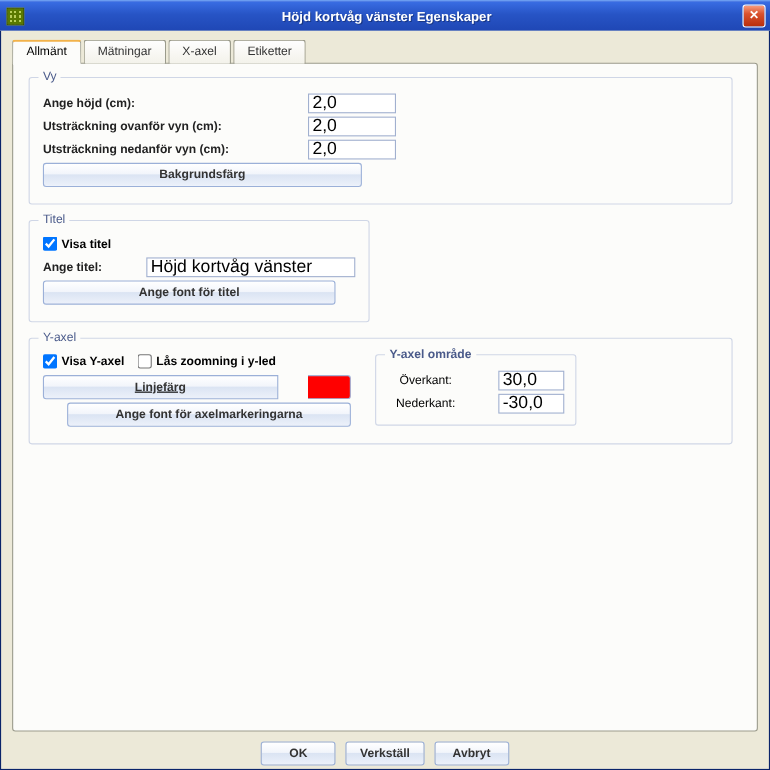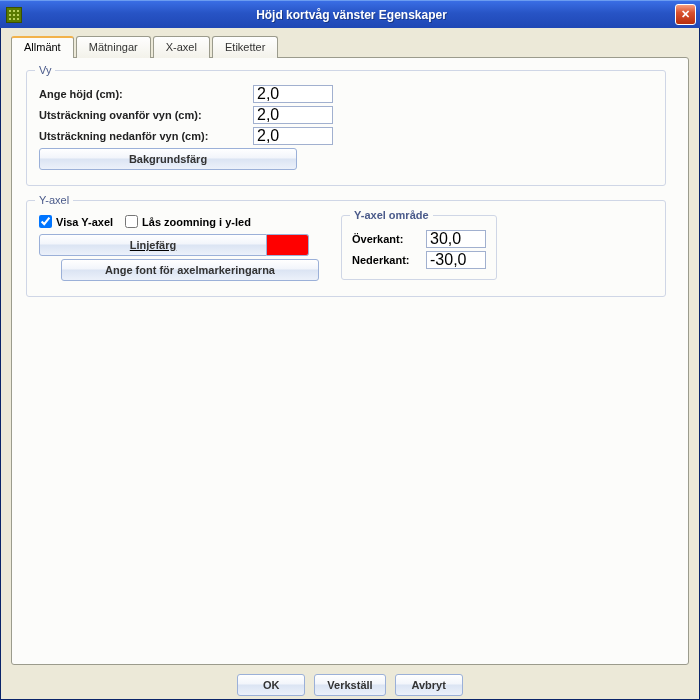--- a/index.html
+++ b/index.html
@@ -74,21 +74,21 @@
     position: absolute; top: -7px; left: 8px; background: #fcfcfa; padding: 0 4px;
     font-size: 11px; color: #4a5a8a;
   }
   .inner-group {
     border: 1px solid #cfd6e6; border-radius: 3px; padding: 14px 10px 10px;
     position: relative; background: #fcfcfa;
   }
   .inner-group .group-title { color: #4a5a8a; font-weight: bold; }
 
   
-  .row { display: flex; align-items: center; margin-bottom: 3px; }
+  .row { display: flex; align-items: center; margin-bottom: 3px; gap: 27px; }
   .row label.fld { font-weight: bold; color: #222; }
   .row input[type=text] {
     height: 18px; border: 1px solid #a1b0cf; padding: 1px 3px; font-size: 16px;
     background: #fff;
   }
 
   
   .chk { display: inline-flex; align-items: center; gap: 4px; font-weight: bold; }
   .chk input { margin: 0; }
 
@@ -116,21 +116,21 @@
     min-width: 68px; height: 22px; border: 1px solid #9bb0d8; border-radius: 3px;
     background: linear-gradient(to bottom, #ffffff 0%, #f2f5fb 45%, #dbe4f3 50%, #ecf1fa 100%);
     font-weight: bold; font-size: 11px; color: #333; cursor: pointer;
     padding: 0 12px; margin: 0 3px;
   }
 
   
   .yaxis-row { display: flex; gap: 22px; align-items: flex-start; }
   .yaxis-left { width: 280px; }
   .yaxis-right { flex: 0 0 auto; min-width: 140px; }
-  .yaxis-right .row label { font-weight: bold; width: 70px; text-align: left; margin-right: 4px; }
+  .yaxis-right .row label { font-weight: normal; width: 70px; text-align: center; margin-right: 4px; }
   .yaxis-right .row input { width: 60px; }
 
   .vy-label { width: 214px; }
   .vy-input { width: 80px; }
 
   .titelgrp { max-width: 310px; }
 </style>
 </head>
 <body>
 
@@ -161,26 +161,47 @@
       <div class="row">
         <label class="fld vy-label">Utsträckning ovanför vyn (cm):</label>
         <input type="text" class="vy-input" value="2,0" style="">
       </div>
       <div class="row">
         <label class="fld vy-label">Utsträckning nedanför vyn (cm):</label>
         <input type="text" class="vy-input" value="2,0" style="">
       </div>
 
       <div class="row" style="margin-top:2px;">
-        <div class="btn" style="width:258px;">
+        <div class="btn" style="width:290px;">
           <span class="btn-inner">Bakgrundsfärg</span>
         </div>
       </div>
     </div>
 
+    <div class="group titelgrp">
+      <div class="group-title">Titel</div>
+
+      <div class="row" style="margin-bottom:6px;">
+        <label class="chk">
+          <input type="checkbox" checked="" style="">
+          <span>Visa titel</span>
+        </label>
+      </div>
+
+      <div class="row">
+        <label class="fld" style="width:74px;">Ange titel:</label>
+        <input type="text" style="width: 190px;" value="Höjd kortvåg vänster">
+      </div>
+
+      <div class="row" style="margin-top:2px;">
+        <div class="btn" style="width:266px;">
+          <span class="btn-inner">Ange font för titel</span>
+        </div>
+      </div>
+    </div>
 
     <div class="group" style="max-width:640px;">
       <div class="group-title">Y-axel</div>
 
       <div class="yaxis-row">
         <div class="yaxis-left">
           <div class="row" style="margin-bottom:6px; gap:12px;">
             <label class="chk">
               <input type="checkbox" checked="" style="">
               <span>Visa Y-axel</span>

